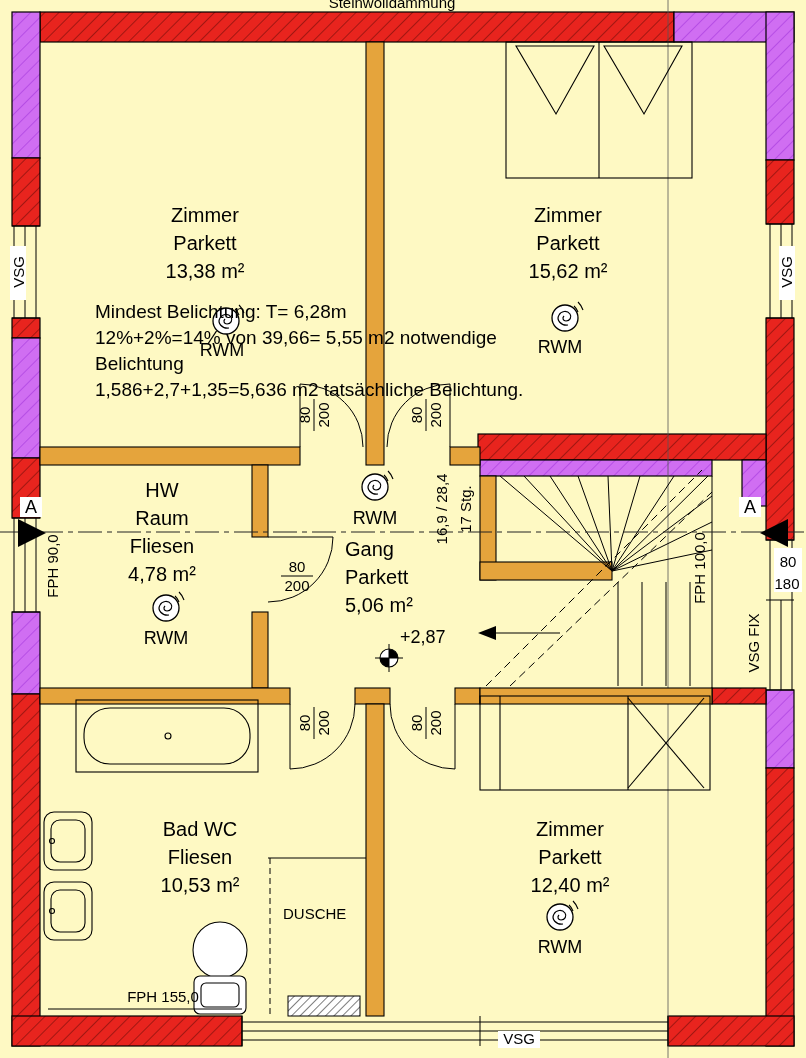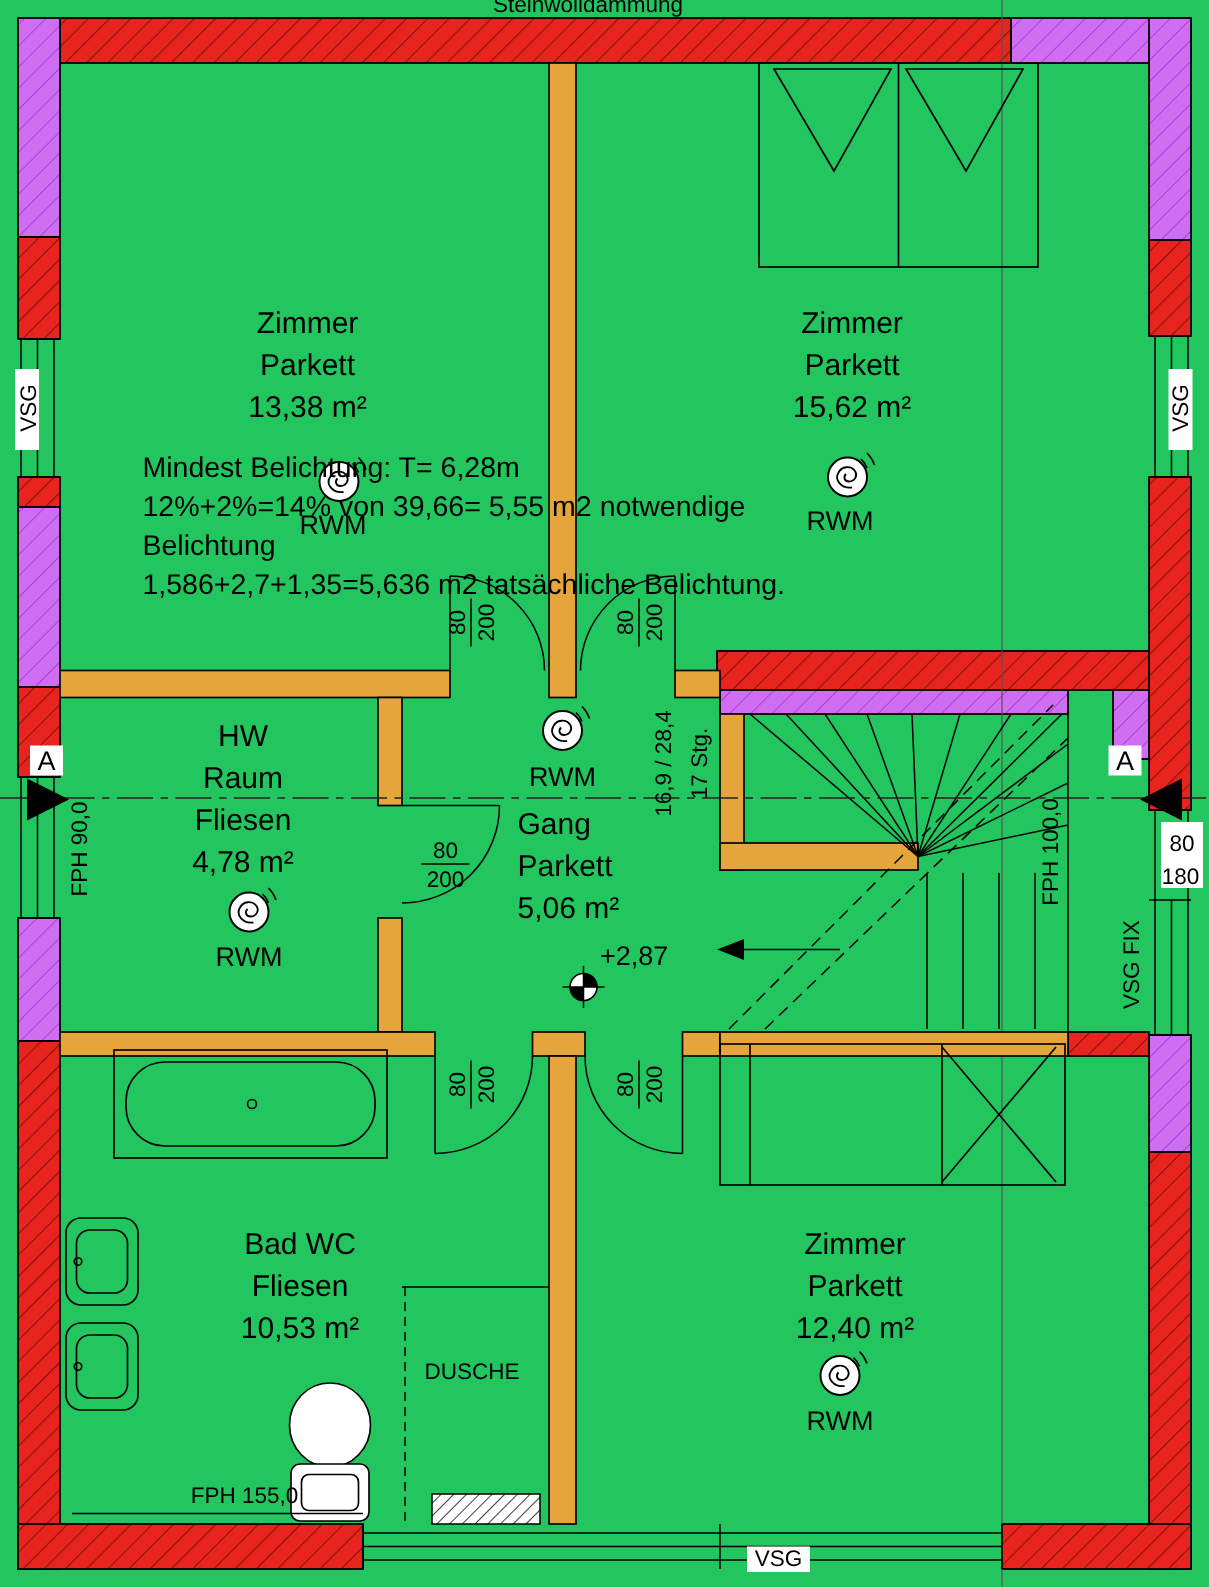--- a/index.html
+++ b/index.html
@@ -1,16 +1,16 @@
 <!DOCTYPE html>
 <html style="--exterior-wall: #e8241e; --insulation: #d06ef2; --interior-wall: #e5a43c;"><head>
 <meta charset="utf-8">
 <style>
   html,body{margin:0;padding:0;background:#fff;}
-  .plan{position:relative;width:806px;height:1058px;background:#22c55e;font-family:"Liberation Sans",sans-serif;overflow:hidden;}
+  .plan{position:relative;width:806px;height:1058px;background:#fef9c3;font-family:"Liberation Sans",sans-serif;overflow:hidden;}
   svg{display:block;}
   .p-red{fill:var(--exterior-wall,#e8241e);}
   .p-red-line{stroke:#8a120d;stroke-width:1.5;}
   .p-purple{fill:var(--insulation,#d06ef2);}
   .p-purple-line{stroke:#a438dd;stroke-width:1.2;}
   .wred{fill:url(#hatchRed);stroke:#000;stroke-width:1.2;}
   .wpur{fill:url(#hatchPurple);stroke:#000;stroke-width:1.2;}
   .worn{fill:var(--interior-wall,#e5a43c);stroke:#000;stroke-width:1.1;}
   .thin{stroke:#000;stroke-width:1;fill:none;}
   .furn{fill:#fff;stroke:#000;stroke-width:1.1;}

